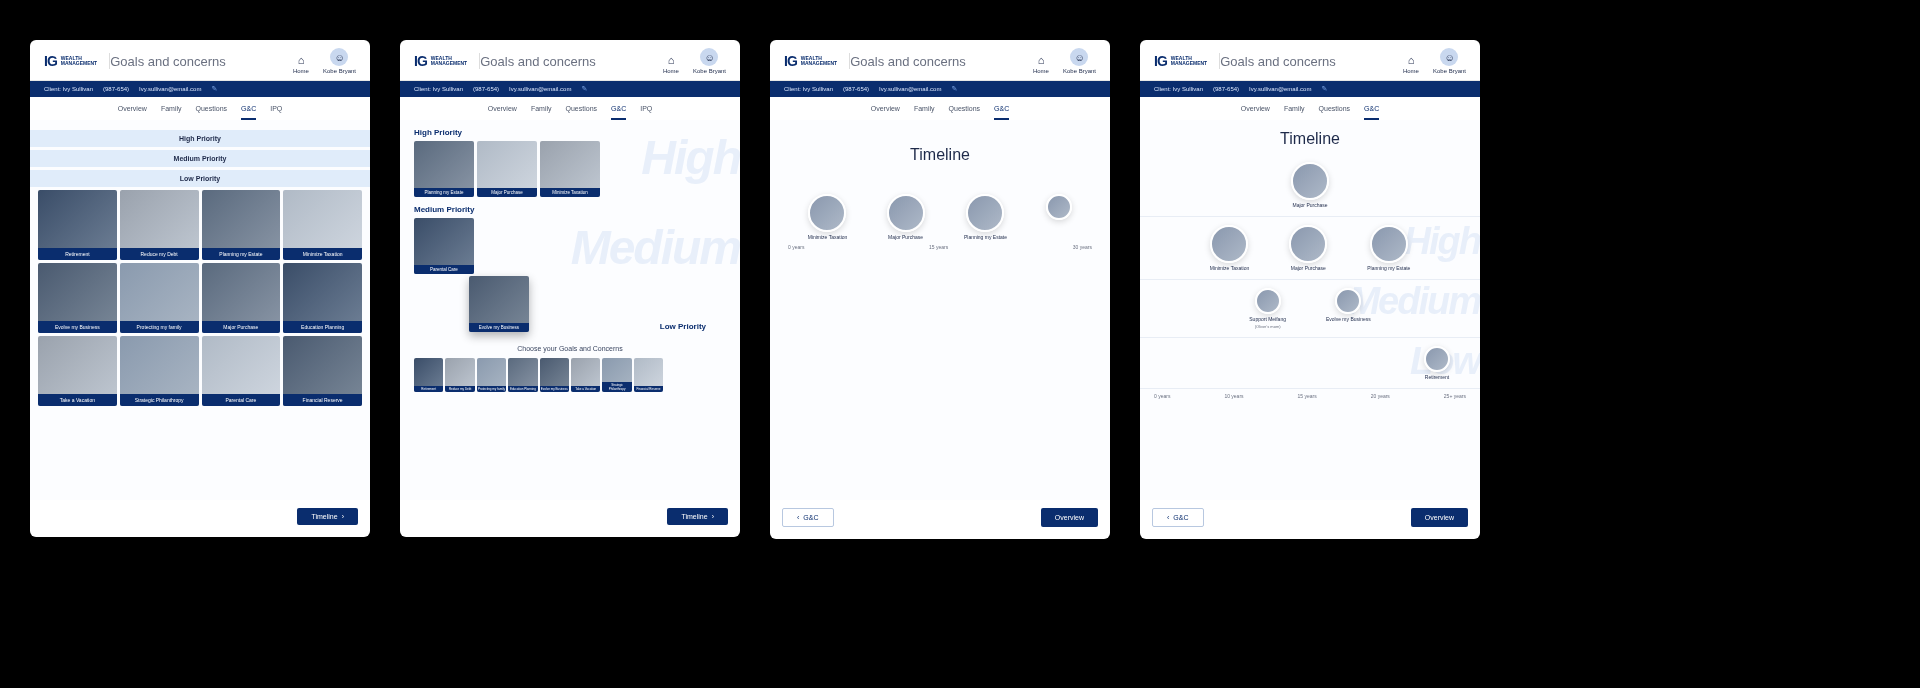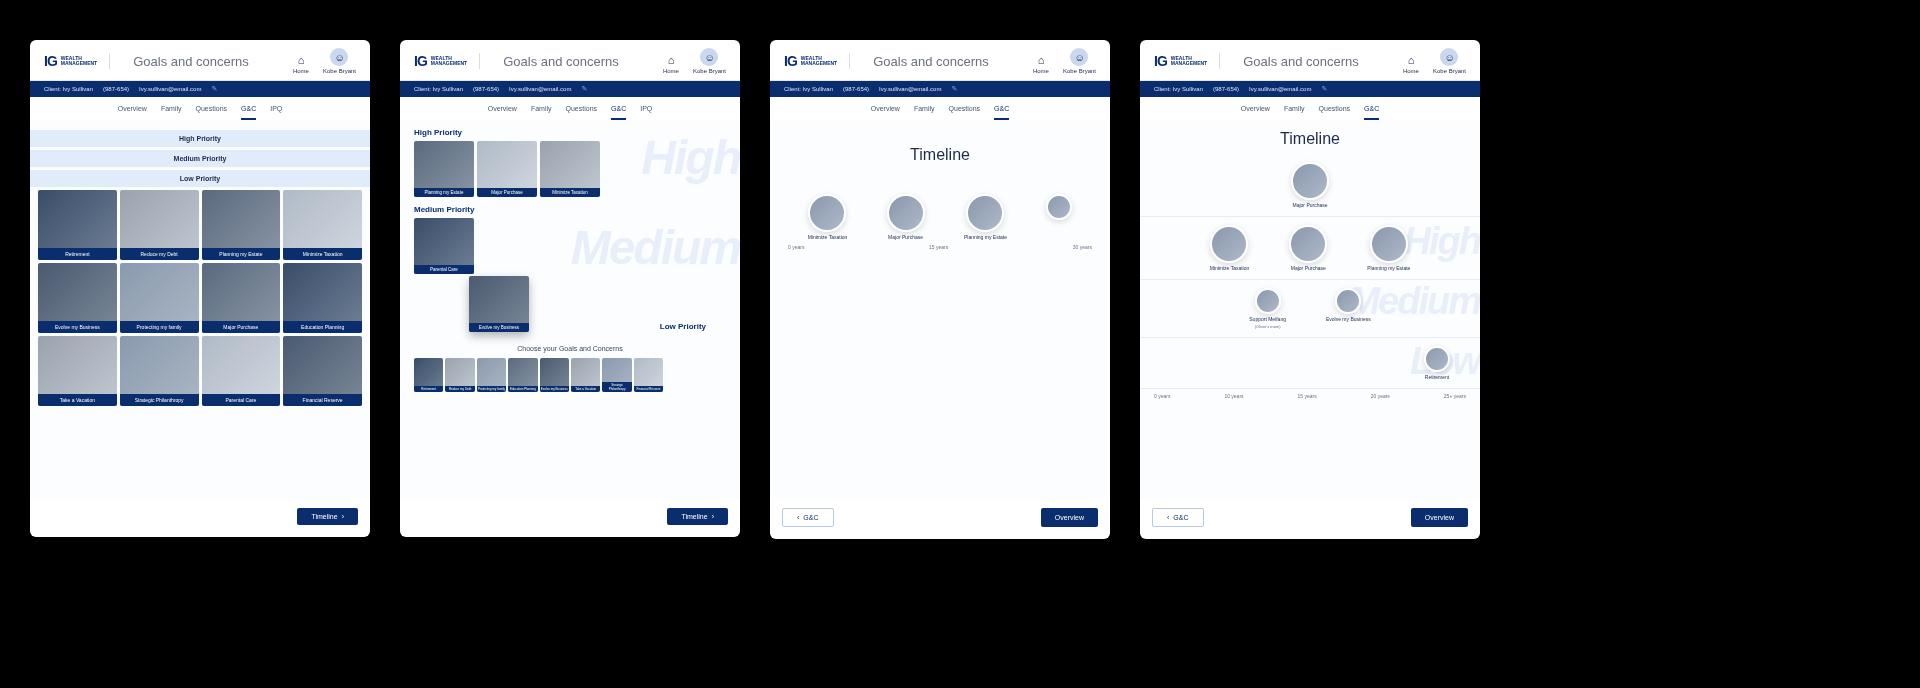--- a/index.html
+++ b/index.html
@@ -43,21 +43,21 @@
     letter-spacing: -1px;
   }
   .logo-txt {
     font-size: 5px;
     line-height: 1;
     color: #0a2d6e;
     text-transform: uppercase;
     font-weight: 700;
   }
   .page-title {
-    margin-left: 23px;
+    margin-left: 0;
     font-size: 13px;
     color: #6a7080;
     font-weight: 400;
   }
   .hdr-right {
     margin-left: auto;
     display: flex;
     gap: 14px;
     align-items: flex-end;
   }

